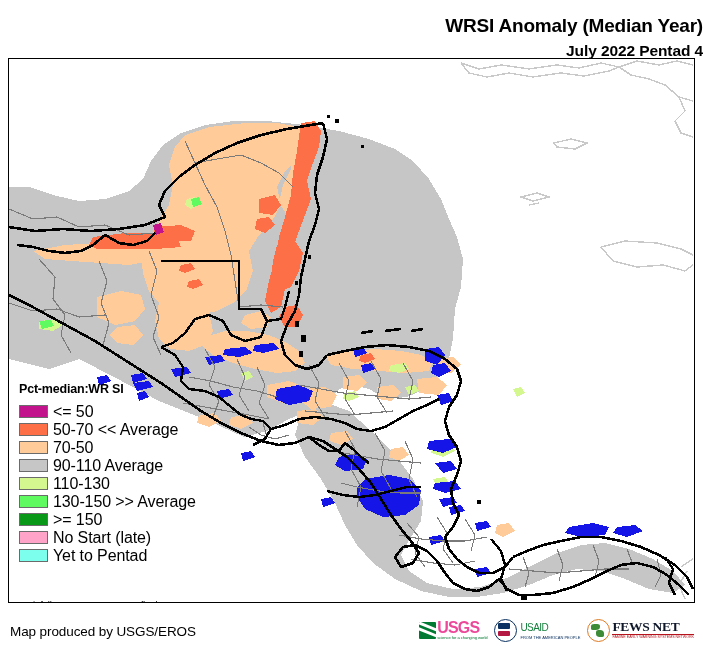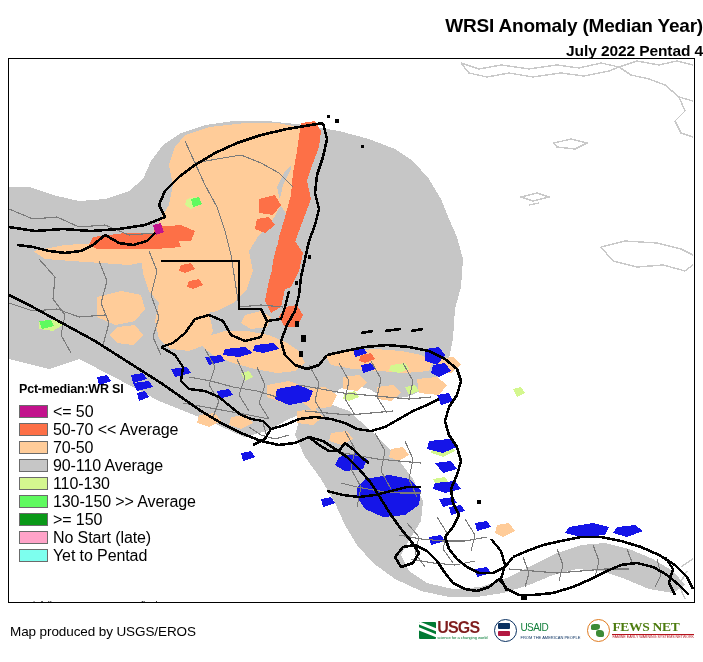--- a/index.html
+++ b/index.html
@@ -153,21 +153,21 @@
     content: "";
     position: absolute;
     left: -2px; top: 9px;
     width: 22px; height: 2.5px;
     background: #ffffff;
     transform: rotate(22deg);
   }
   .usgs-text {
     font-size: 16px;
     font-weight: bold;
-    color: #7f1d1d;
+    color: #ec4899;
     letter-spacing: -0.8px;
     line-height: 15px;
   }
   .usgs-tag {
     font-size: 4.2px;
     color: #007a33;
     letter-spacing: -0.1px;
     line-height: 5px;
   }
 
@@ -233,21 +233,21 @@
     content: "";
     position: absolute;
     left: 8px; top: 10px;
     width: 8px; height: 7px;
     background: #3d8b37;
     border-radius: 30% 50% 20% 45%;
   }
   .fews-text {
     font-size: 13.5px;
     font-weight: bold;
-    color: #4d7c0f;
+    color: #0f172a;
     font-family: "Liberation Serif", serif;
     letter-spacing: -0.3px;
     line-height: 13px;
   }
   .fews-rule {
     height: 1.4px;
     background: #b5121b;
     width: 100%;
     margin-top: 0.5px;
   }

